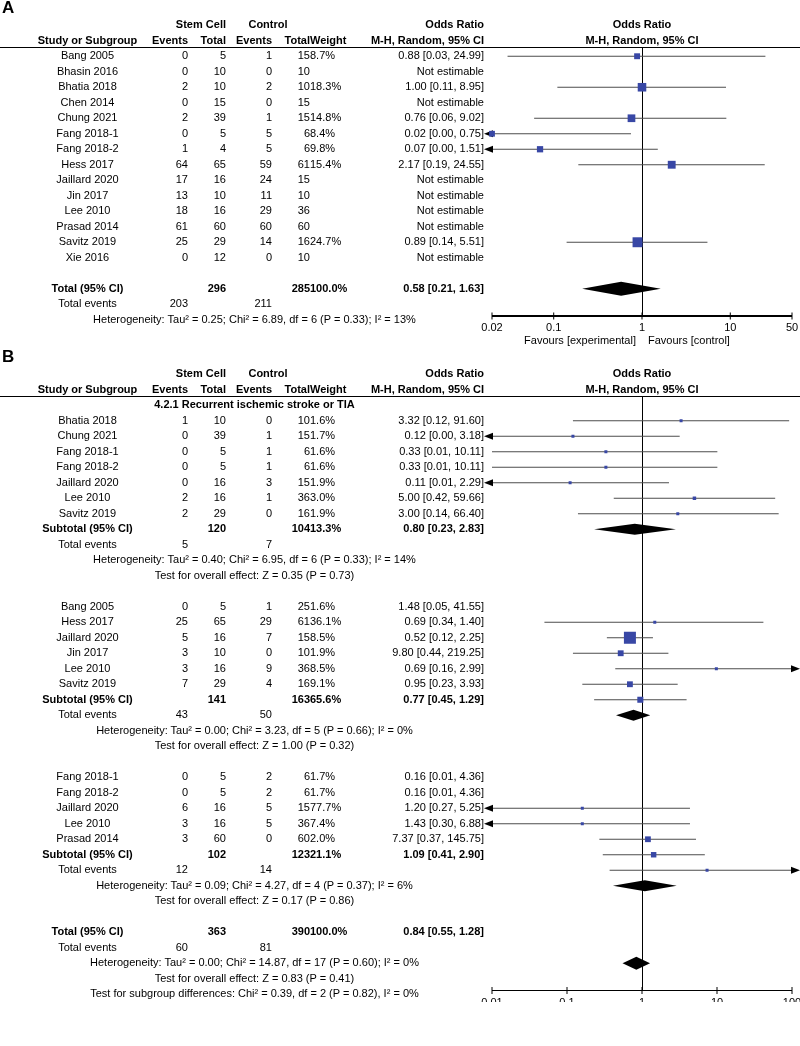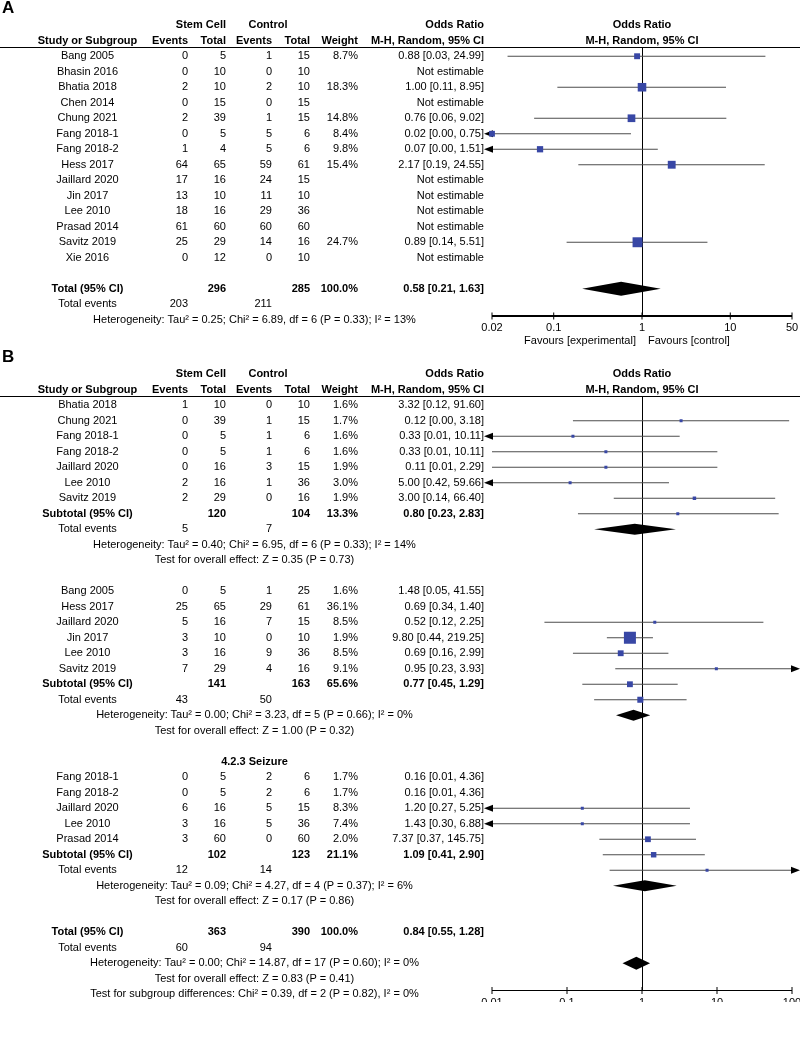--- a/index.html
+++ b/index.html
@@ -19,21 +19,21 @@
   }
   .rows { position: relative; }
   .row { display: flex; height: 15.5px; line-height: 15.5px; padding-left: 25px; white-space: nowrap; }
   .row.rule { border-bottom: 1.4px solid #000; }
   .c { flex: 0 0 auto; overflow: visible; }
   .c.study  { width: 125px; text-align: center; }
   .c.ev1    { width: 38px;  text-align: right; }
   .c.tot1   { width: 38px;  text-align: right; }
   .c.ev2    { width: 46px;  text-align: right; }
   .c.tot2   { width: 38px;  text-align: right; }
-  .c.weight { width: 48px;  text-align: right; }
+  .c.weight { width: 48px;  }
   .c.ci     { width: 126px; text-align: right; }
   .c.plot   { width: 316px; text-align: center; }
   .c.grp1   { width: 76px;  text-align: right; }
   .c.grp2   { width: 84px;  text-align: center; }
   .c.wide   { width: 459px; text-align: center; }
   .b { font-weight: bold; }
   svg.overlay {
     position: absolute; left: 474px; top: 17px;
     overflow: visible; pointer-events: none;
   }
@@ -259,20 +259,23 @@
           <div class="c study b">Study or Subgroup</div>
           <div class="c ev1 b">Events</div>
           <div class="c tot1 b">Total</div>
           <div class="c ev2 b">Events</div>
           <div class="c tot2 b">Total</div>
           <div class="c weight b">Weight</div>
           <div class="c ci b">M-H, Random, 95% CI</div>
           <div class="c plot b">M-H, Random, 95% CI</div>
         </div>
         <div class="row">
+          <div class="c wide b">4.2.1 Recurrent ischemic stroke or TIA</div>
+        </div>
+        <div class="row">
           <div class="c study">Bhatia 2018</div>
           <div class="c ev1">1</div>
           <div class="c tot1">10</div>
           <div class="c ev2">0</div>
           <div class="c tot2">10</div>
           <div class="c weight">1.6%</div>
           <div class="c ci">3.32 [0.12, 91.60]</div>
         </div>
         <div class="row">
           <div class="c study">Chung 2021</div>
@@ -420,23 +423,20 @@
           <div class="c ev2">50</div>
         </div>
         <div class="row">
           <div class="c wide">Heterogeneity: Tau² = 0.00; Chi² = 3.23, df = 5 (P = 0.66); I² = 0%</div>
         </div>
         <div class="row">
           <div class="c wide">Test for overall effect: Z = 1.00 (P = 0.32)</div>
         </div>
         <div class="row"></div>
         <div class="row">
-          <div class="c wide b">4.2.3 Seizure</div>
-        </div>
-        <div class="row">
           <div class="c study">Fang 2018-1</div>
           <div class="c ev1">0</div>
           <div class="c tot1">5</div>
           <div class="c ev2">2</div>
           <div class="c tot2">6</div>
           <div class="c weight">1.7%</div>
           <div class="c ci">0.16 [0.01, 4.36]</div>
         </div>
         <div class="row">
           <div class="c study">Fang 2018-2</div>
@@ -446,21 +446,21 @@
           <div class="c tot2">6</div>
           <div class="c weight">1.7%</div>
           <div class="c ci">0.16 [0.01, 4.36]</div>
         </div>
         <div class="row">
           <div class="c study">Jaillard 2020</div>
           <div class="c ev1">6</div>
           <div class="c tot1">16</div>
           <div class="c ev2">5</div>
           <div class="c tot2">15</div>
-          <div class="c weight">8.3%</div>
+          <div class="c weight">77.7%</div>
           <div class="c ci">1.20 [0.27, 5.25]</div>
         </div>
         <div class="row">
           <div class="c study">Lee 2010</div>
           <div class="c ev1">3</div>
           <div class="c tot1">16</div>
           <div class="c ev2">5</div>
           <div class="c tot2">36</div>
           <div class="c weight">7.4%</div>
           <div class="c ci">1.43 [0.30, 6.88]</div>
@@ -502,21 +502,21 @@
           <div class="c tot1 b">363</div>
           <div class="c ev2"></div>
           <div class="c tot2 b">390</div>
           <div class="c weight b">100.0%</div>
           <div class="c ci b">0.84 [0.55, 1.28]</div>
         </div>
         <div class="row">
           <div class="c study">Total events</div>
           <div class="c ev1">60</div>
           <div class="c tot1"></div>
-          <div class="c ev2">94</div>
+          <div class="c ev2">81</div>
         </div>
         <div class="row">
           <div class="c wide">Heterogeneity: Tau² = 0.00; Chi² = 14.87, df = 17 (P = 0.60); I² = 0%</div>
         </div>
         <div class="row">
           <div class="c wide">Test for overall effect: Z = 0.83 (P = 0.41)</div>
         </div>
         <div class="row">
           <div class="c wide">Test for subgroup differences: Chi² = 0.39, df = 2 (P = 0.82), I² = 0%</div>
         </div>

